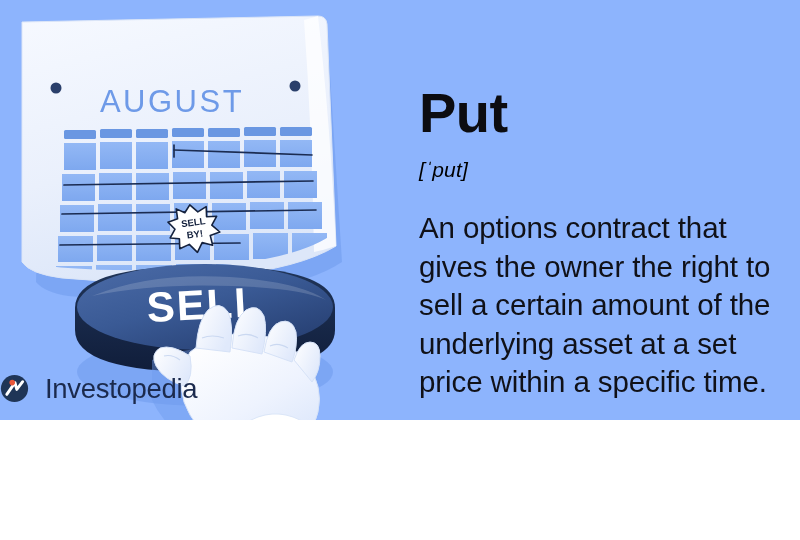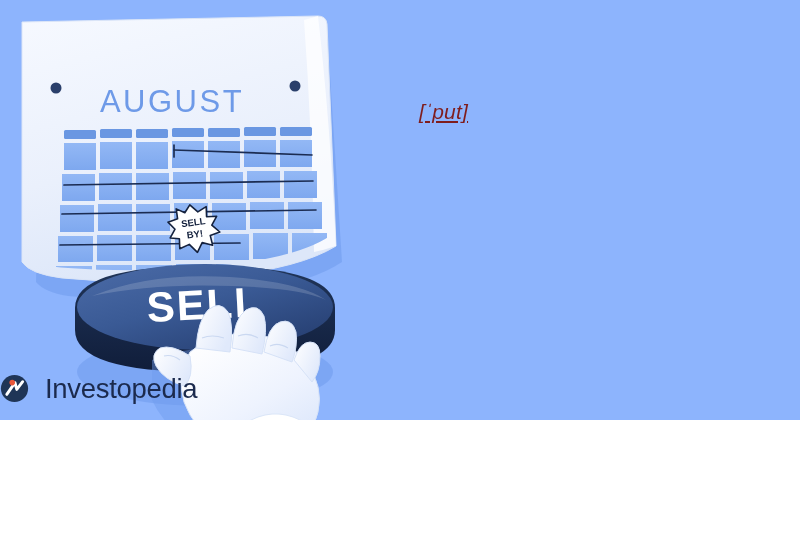--- a/index.html
+++ b/index.html
@@ -44,23 +44,22 @@
     font-weight: bold;
     line-height: 58px;
     color: #0c0c10;
     letter-spacing: -0.5px;
     margin: 0;
   }
   #pronunciation {
     margin-top: 16px;
     font-size: 21px;
     font-style: italic;
-    color: #7f1d1d;
+    color: #000000;
     letter-spacing: 0.2px;
-    text-decoration: underline;
   }
   #definition {
     margin-top: 27px;
     font-size: 29.5px;
     line-height: 38.5px;
     color: #101118;
     letter-spacing: -0.1px;
   }
 
   
@@ -271,21 +270,23 @@
 
         <path d="M244,424 Q272,406 300,420 Q326,434 330,462
                  Q332,486 306,494 Q276,502 254,486 Q236,470 238,448 Z" fill="#ffffff" stroke="#dbe6f8" stroke-width="1"></path>
         <path d="M250,432 Q278,418 304,432" stroke="#d2e0f6" stroke-width="1.6" fill="none"></path>
         <path d="M246,452 Q274,440 302,454" stroke="#d2e0f6" stroke-width="1.4" fill="none"></path>
       </g>
     </svg>
   </div>
 
   <div id="text-col">
+    <h1 id="term-title">Put</h1>
     <div id="pronunciation">[ˈput]</div>
+    <div id="definition">An options contract that gives the owner the right to sell a certain amount of the underlying asset at a set price within a specific time.</div>
   </div>
 
   <div id="logo-row">
     <svg id="logo-mark" viewBox="0 0 32 32">
       <circle cx="16" cy="16" r="15" fill="#1f3557"></circle>
       <path d="M7.5 22.5 L16.5 9.5 L18.5 17 L25 8.5" stroke="#ffffff" stroke-width="3.2" fill="none" stroke-linecap="round" stroke-linejoin="round"></path>
       <circle cx="13.5" cy="9.5" r="3.1" fill="#e8563a"></circle>
     </svg>
     <span id="logo-wordmark">Investopedia</span>
   </div>

